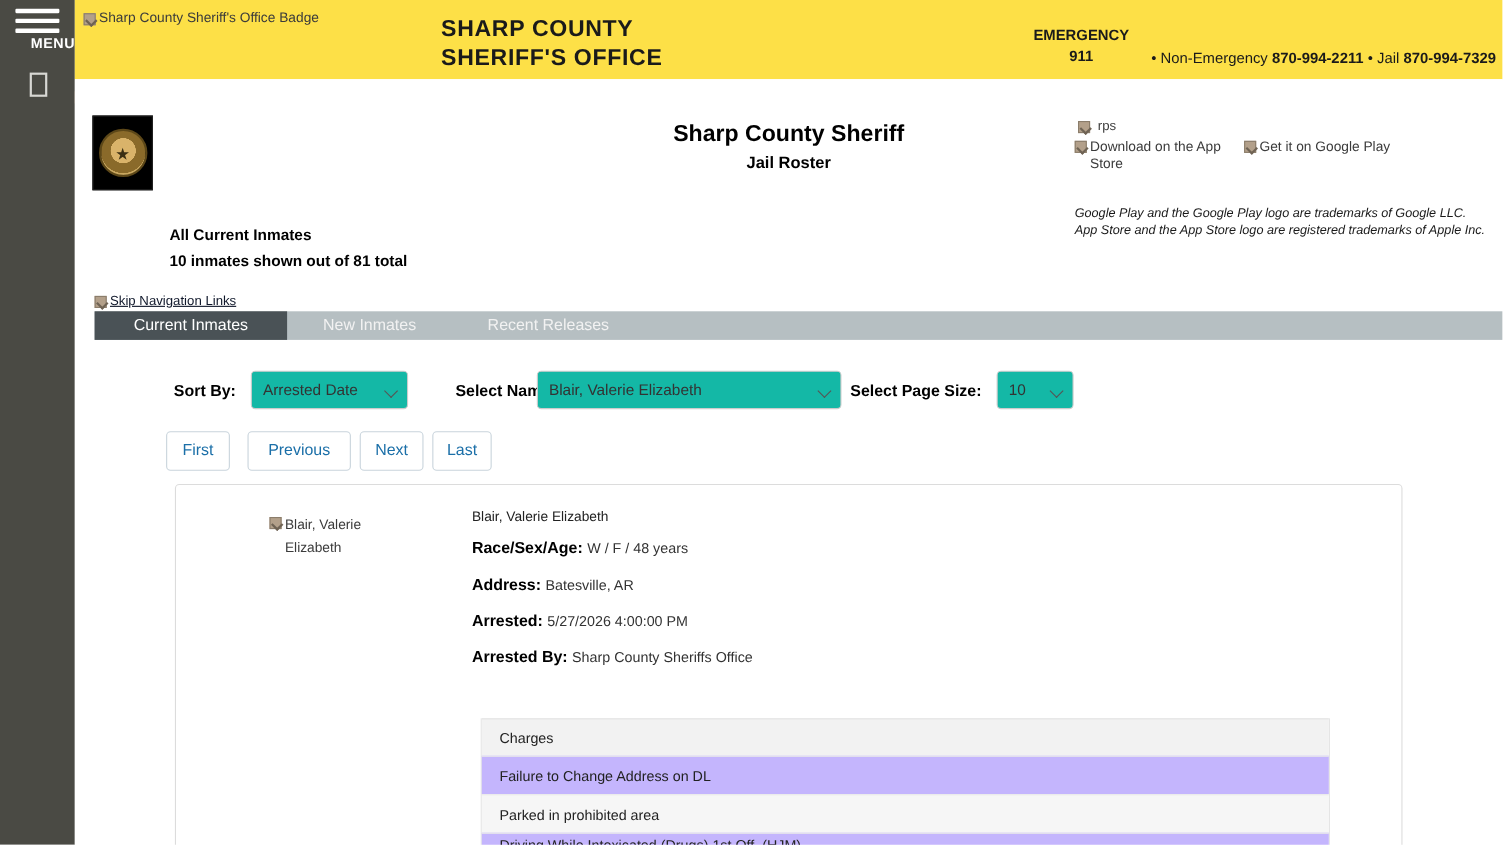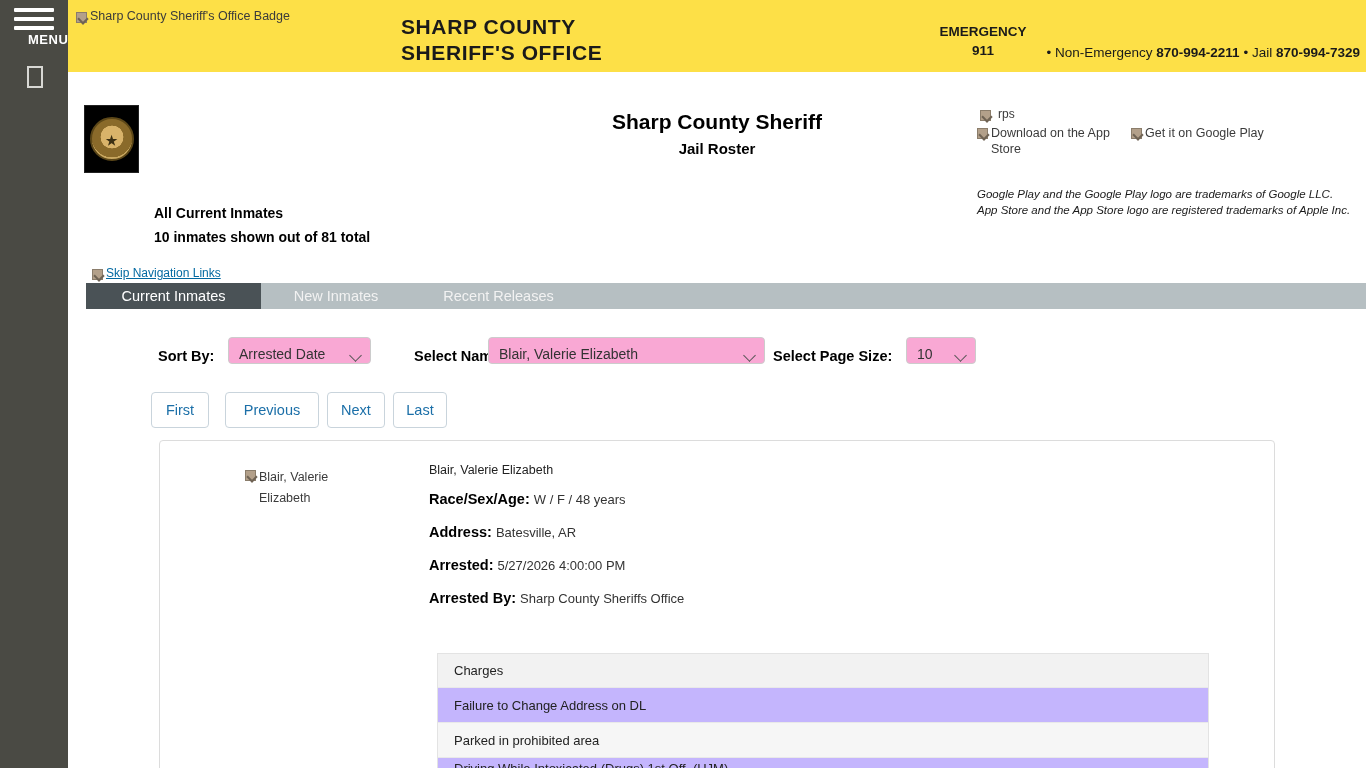--- a/index.html
+++ b/index.html
@@ -122,22 +122,22 @@
     position: absolute; left: 909px; top: 114px; width: 380px;
     font-size: 11.5px; font-style: italic; color: #1a1a1a; line-height: 16px;
   }
 
   .inmate-summary {
     position: absolute; left: 86px; top: 129px;
     font-size: 14px; font-weight: bold; color: #000; line-height: 24px;
   }
 
   .skip-nav {
-    position: absolute; left: 24px; top: 194px;
-    font-size: 12px; color: #0369a1; text-decoration: underline; padding-left: 14px;
+    position: absolute; left: 18px; top: 194px;
+    font-size: 12px; color: #0f172a; text-decoration: underline; padding-left: 14px;
   }
 
   
   .tabbar {
     position: absolute; left: 18px; top: 211px; width: 1280px; height: 26px;
     background: #b6bfc2;
   }
   .tab {
     position: absolute; top: 0; height: 26px; line-height: 26px;
     font-size: 14.5px; color: #f2f2f2; text-align: center;
@@ -146,22 +146,22 @@
   .tab-0 { left: 0; width: 175px; }
   .tab-1 { left: 175px; width: 150px; }
   .tab-2 { left: 325px; width: 175px; }
 
   
   .controls { position: absolute; left: 0; top: 265px; width: 1298px; height: 44px; }
   .ctrl-label {
     position: absolute; font-size: 14.5px; font-weight: bold; color: #000; top: 11px;
   }
   .select {
-    position: absolute; top: 0; height: 27px;
-    border: 1px solid #ccc; border-radius: 4px; background: #f9a8d4;
+    position: absolute; top: 0; height: 35px;
+    border: 1px solid #ccc; border-radius: 4px; background: #14b8a6;
     font-size: 14px; color: #333; padding: 0 30px 0 10px; line-height: 33px;
     white-space: nowrap; overflow: hidden;
   }
   .select .chev {
     position: absolute; right: 10px; top: 13px; width: 9px; height: 9px;
   }
   .select .chev:before {
     content: ""; position: absolute; left: 0; top: 0;
     width: 8px; height: 8px;
     border-right: 1.6px solid #555; border-bottom: 1.6px solid #555;

